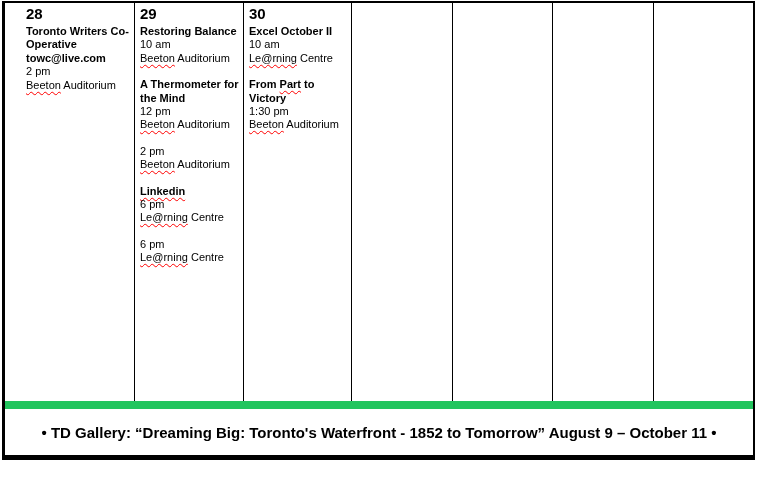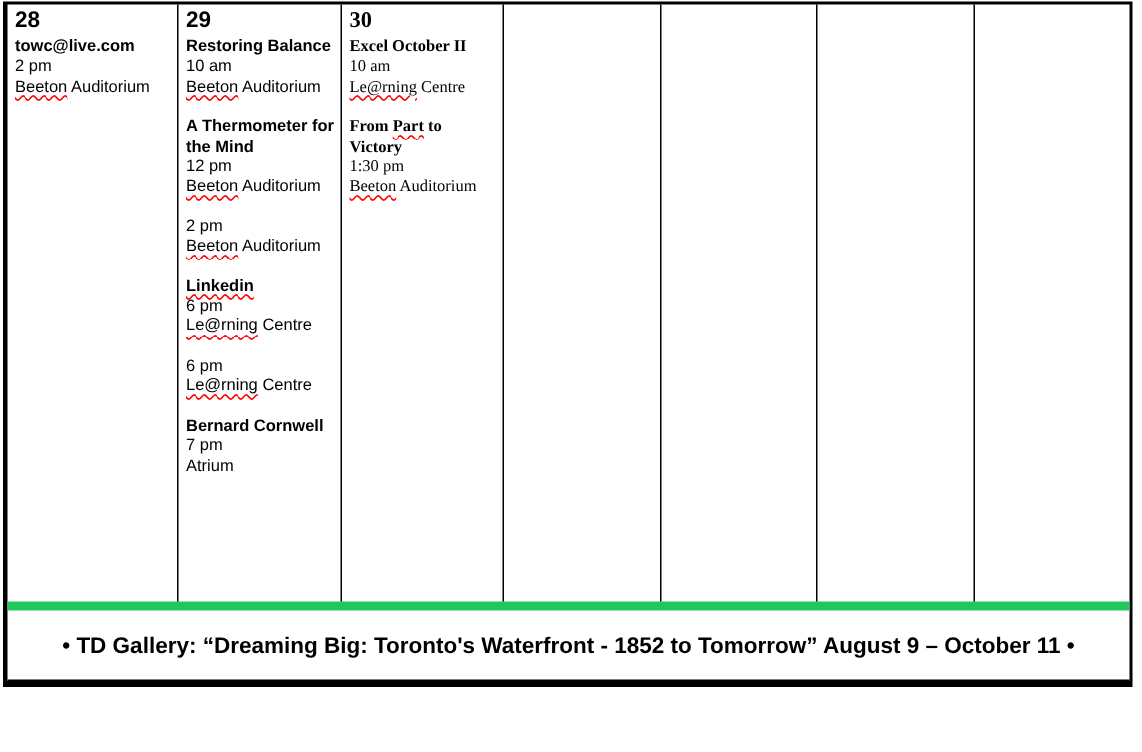--- a/index.html
+++ b/index.html
@@ -5,28 +5,28 @@
   html,body{margin:0;padding:0;background:#fff;}
   body{
     width:761px;height:501px;overflow:hidden;
     font-family:"Liberation Sans",sans-serif;color:#000;
   }
   .cal-table{
     width:753px;margin:1px 0 0 2px;
     border:2px solid #000;border-left-width:3px;border-bottom-width:4px;
     box-sizing:border-box;background:#fff;
   }
-  .cal-row{display:flex;height:398px;border-bottom:6px solid #22c55e;}
+  .cal-row{display:flex;height:398px;border-bottom:8px solid #22c55e;padding-left:16px;}
   .day-cell{
     flex:1;border-right:1px solid #000;box-sizing:border-box;
     padding:2px 3px 0 5px;overflow:hidden;
   }
   .day-cell:nth-child(1){flex:0 0 114px;}
   .day-cell:nth-child(2){flex:0 0 109px;}
-  .day-cell:nth-child(3){flex:0 0 108px;font-family:Liberation Serif, serif;}
+  .day-cell:nth-child(3){flex:0 0 108px;}
   .day-cell:last-child{border-right:none;}
   .day-number{font-size:15px;font-weight:bold;line-height:18px;}
   .events{margin-top:2px;}
   .event{margin-bottom:13px;}
   .ev-title{font-size:11px;font-weight:bold;line-height:13.4px;}
   .ev-line{font-size:11px;line-height:13.4px;}
   .footer-row{
     display:flex;align-items:center;justify-content:center;
     font-weight:bold;font-size:15px;text-align:center;
   }
@@ -43,20 +43,21 @@
 </head>
 <body>
 
 <div class="cal-table">
 
   <div class="cal-row">
     <div class="day-cell">
       <div class="day-number">28</div>
       <div class="events">
           <div class="event">
+            <div class="ev-title">Toronto Writers Co-Operative</div>
             <div class="ev-title">towc@live.com</div>
             <div class="ev-line">2 pm</div>
             <div class="ev-line"><span class="sp">Beeton</span> Auditorium</div>
           </div>
         </div>
     </div>
     <div class="day-cell">
       <div class="day-number">29</div>
       <div class="events">
           <div class="event">
@@ -74,25 +75,20 @@
             <div class="ev-line"><span class="sp">Beeton</span> Auditorium</div>
           </div>
           <div class="event">
             <div class="ev-title"><span class="sp">Linkedin</span></div>
             <div class="ev-line">6 pm</div>
             <div class="ev-line"><span class="sp">Le@rning</span> Centre</div>
           </div>
           <div class="event">
             <div class="ev-line">6 pm</div>
             <div class="ev-line"><span class="sp">Le@rning</span> Centre</div>
-          </div>
-          <div class="event">
-            <div class="ev-title">Bernard Cornwell</div>
-            <div class="ev-line">7 pm</div>
-            <div class="ev-line">Atrium</div>
           </div>
         </div>
     </div>
     <div class="day-cell">
       <div class="day-number">30</div>
       <div class="events">
           <div class="event">
             <div class="ev-title">Excel October II</div>
             <div class="ev-line">10 am</div>
             <div class="ev-line"><span class="sp">Le@rning</span> Centre</div>

